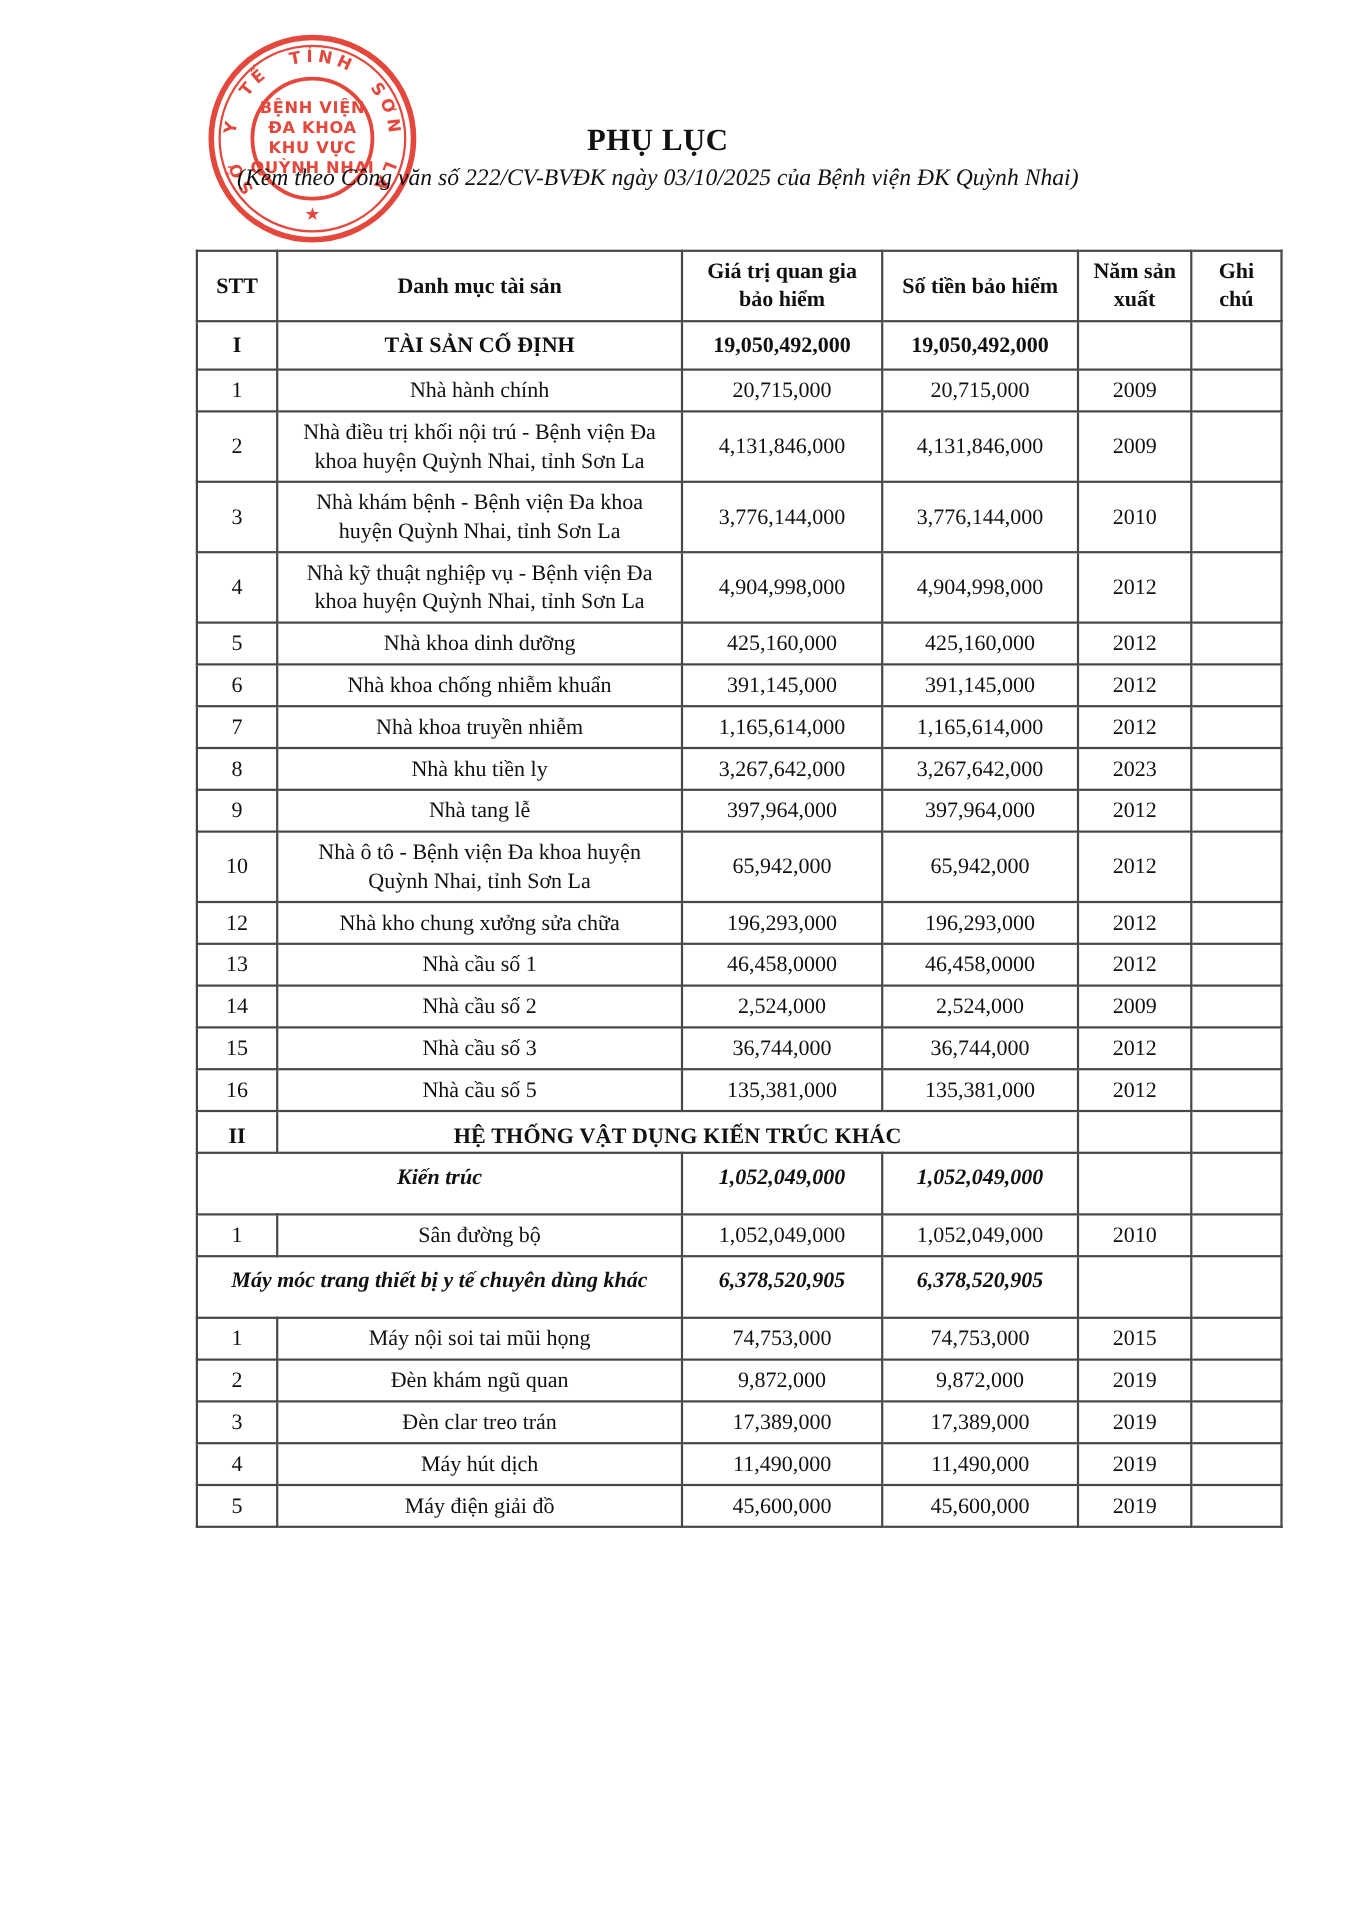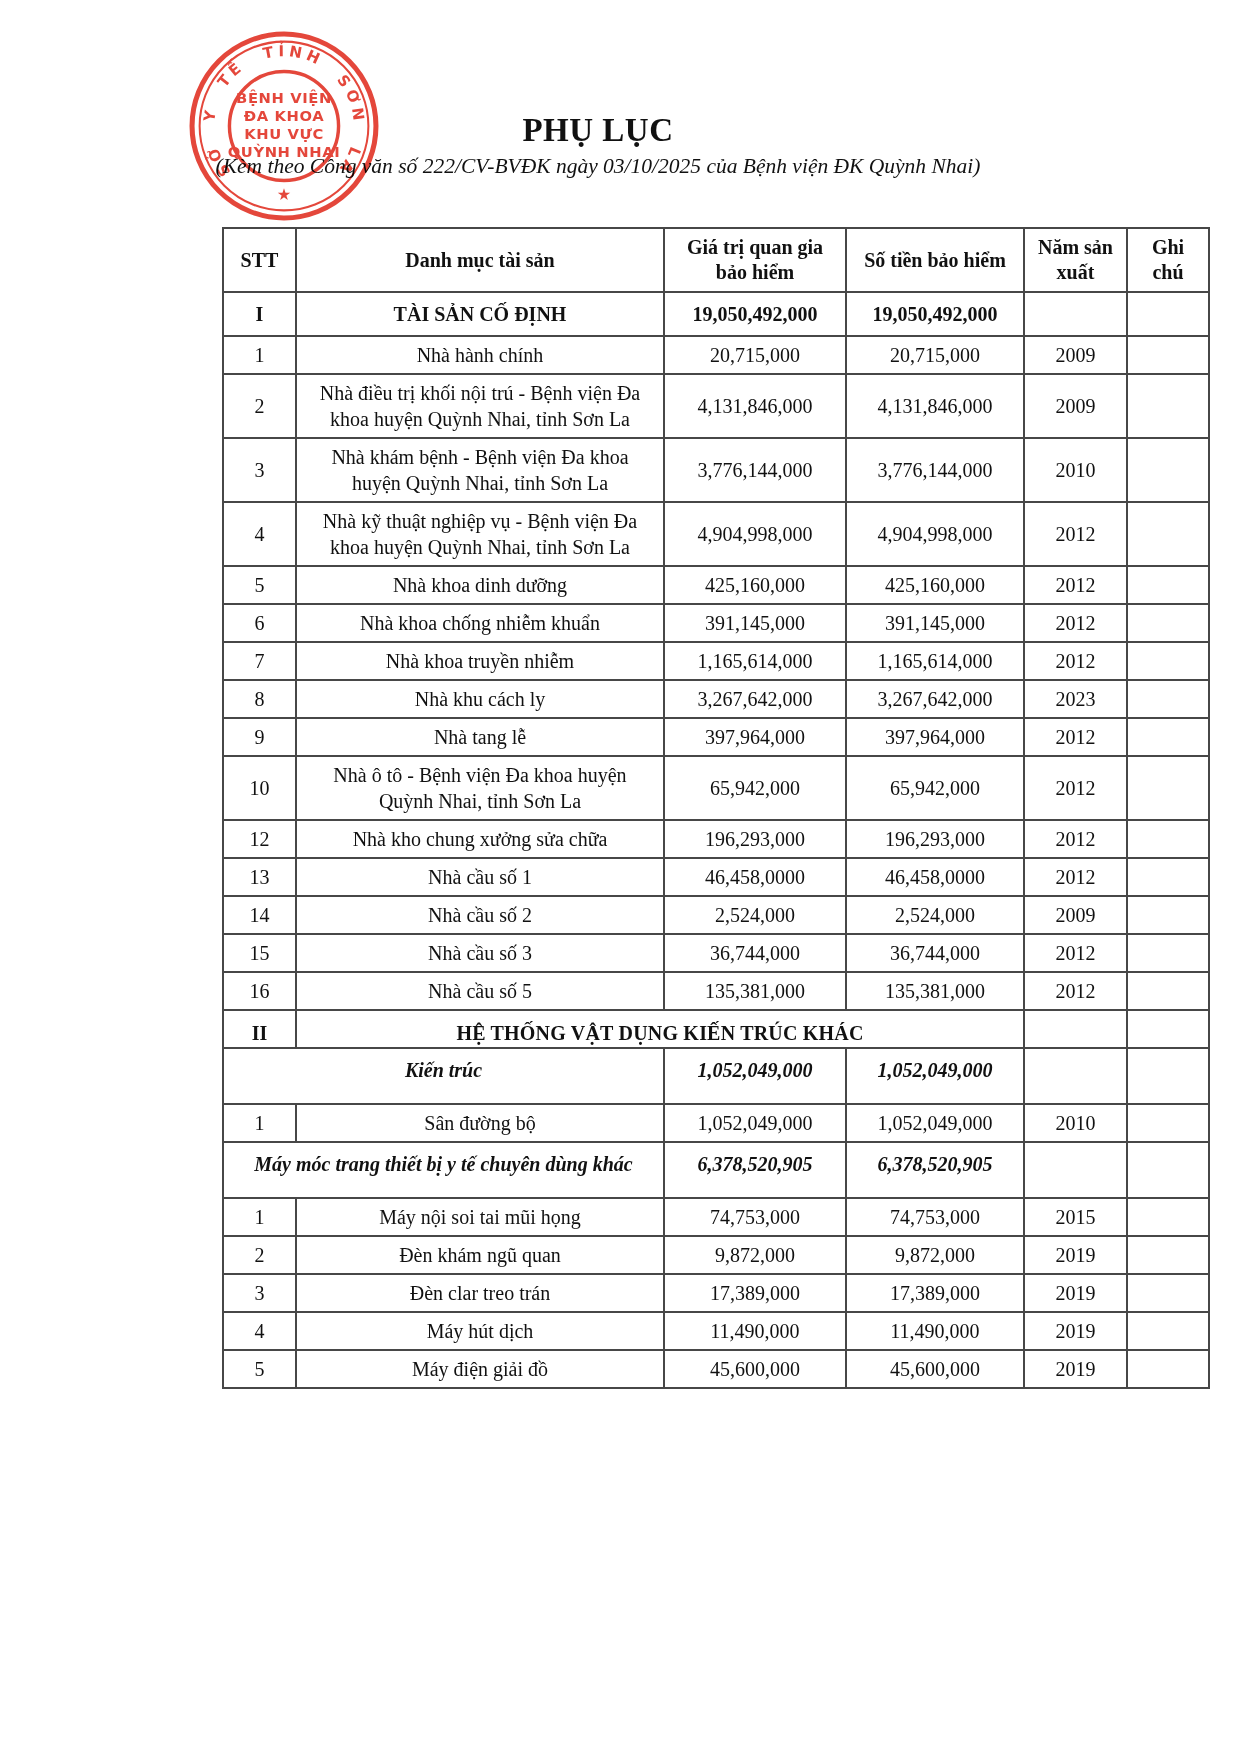--- a/index.html
+++ b/index.html
@@ -15,21 +15,21 @@
 
   
   .doc-header{
     position:absolute;
     top:112px; left:0;
     width:1196px;
     text-align:center;
   }
   .doc-title{
     margin:0;
-    font-size:33px;
+    font-size:28px;
     font-weight:bold;
     letter-spacing:.5px;
   }
   .doc-subtitle{
     margin-top:5px;
     font-size:21.5px;
     font-style:italic;
   }
 
   
@@ -62,21 +62,20 @@
     fill:currentColor;
   }
 
   
   table.asset{
     position:absolute;
     left:178px; top:227px;
     width:986px;
     border-collapse:collapse;
     table-layout:fixed;
-    margin-left:44px;
   }
   table.asset th, table.asset td{
     border:2px solid #474747;
     font-size:20px;
     line-height:1.3;
     vertical-align:middle;
     padding:5px 8px;
     overflow:hidden;
   }
   table.asset th{
@@ -204,21 +203,21 @@
         <tr class="row-item">
           <td class="c-stt">7</td>
           <td class="c-name">Nhà khoa truyền nhiễm</td>
           <td class="c-val">1,165,614,000</td>
           <td class="c-val">1,165,614,000</td>
           <td class="c-year">2012</td>
           <td class="c-note"></td>
         </tr>
         <tr class="row-item">
           <td class="c-stt">8</td>
-          <td class="c-name">Nhà khu cách ly</td>
+          <td class="c-name">Nhà khu tiền ly</td>
           <td class="c-val">3,267,642,000</td>
           <td class="c-val">3,267,642,000</td>
           <td class="c-year">2023</td>
           <td class="c-note"></td>
         </tr>
         <tr class="row-item">
           <td class="c-stt">9</td>
           <td class="c-name">Nhà tang lễ</td>
           <td class="c-val">397,964,000</td>
           <td class="c-val">397,964,000</td>

